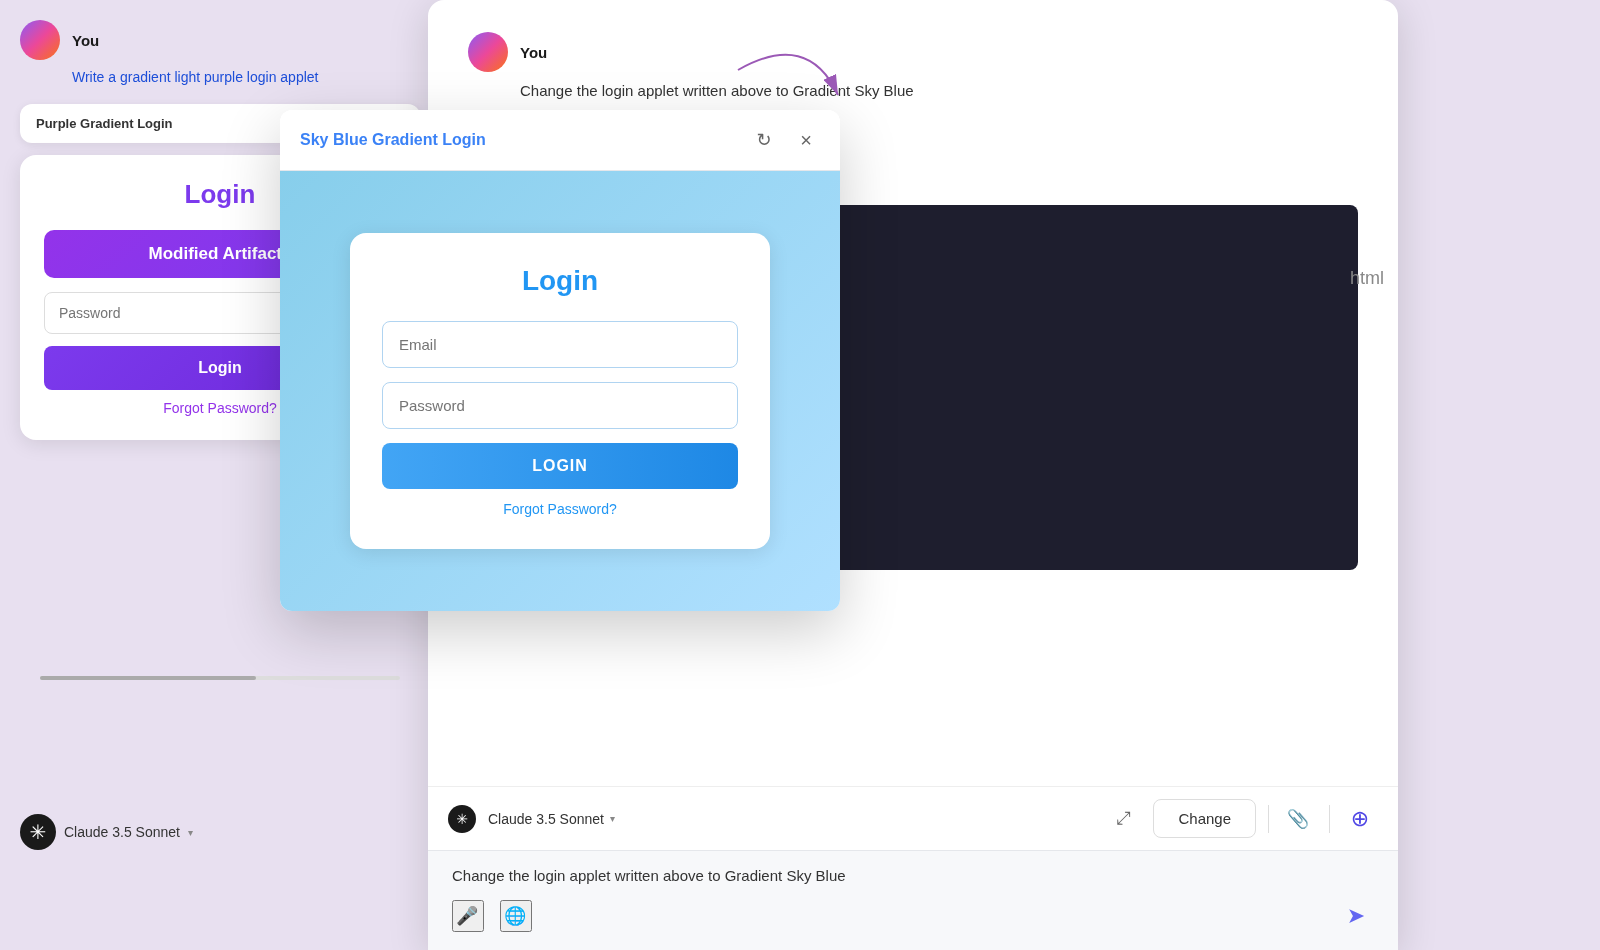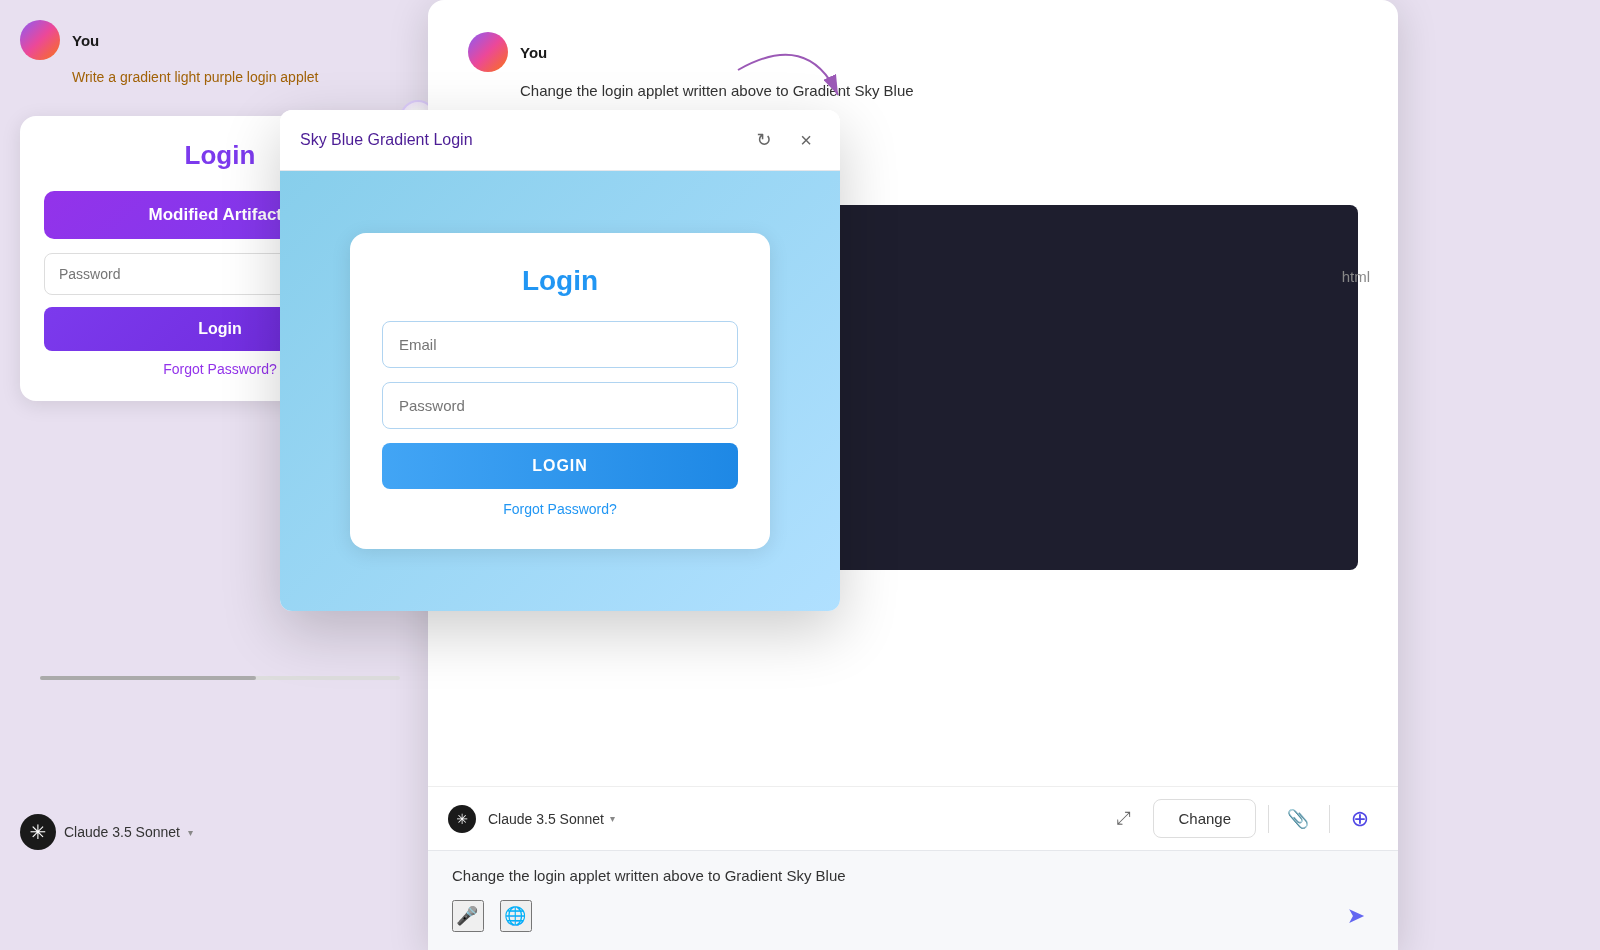--- a/index.html
+++ b/index.html
@@ -41,21 +41,21 @@
     }
 
     .bg-username {
       font-weight: 700;
       font-size: 15px;
       color: #1a1a1a;
     }
 
     .bg-message {
       font-size: 14px;
-      color: #a16207;
+      color: #1d4ed8;
       margin-left: 52px;
       margin-bottom: 16px;
       line-height: 1.4;
     }
 
     .purple-login-card {
       background: white;
       border-radius: 16px;
       padding: 24px;
       margin-top: 8px;
@@ -335,23 +335,23 @@
     .popup-header {
       display: flex;
       align-items: center;
       justify-content: space-between;
       padding: 16px 20px;
       border-bottom: 1px solid #e5e7eb;
       background: white;
     }
 
     .popup-title {
-      font-weight: 400;
+      font-weight: 700;
       font-size: 16px;
-      color: #4c1d95;
+      color: #3b82f6;
       text-align: right;
     }
 
     .popup-header-icons {
       display: flex;
       align-items: center;
       gap: 14px;
     }
 
     .popup-icon-btn {
@@ -440,24 +440,24 @@
     
     .divider-line {
       width: 1px;
       height: 28px;
       background: #ddd;
     }
 
     
     .html-label {
       position: absolute;
-      right: 28px;
+      right: 14px;
       top: 268px;
       color: #888;
-      font-size: 15px;
+      font-size: 18px;
       z-index: 2;
     }
 
     .model-selector-bottom {
       display: flex;
       align-items: center;
       gap: 6px;
       font-size: 14px;
       color: #333;
       font-weight: 500;
@@ -471,20 +471,23 @@
 </head>
 <body>
 
 <div class="bg-panel">
   <div class="bg-chat-header">
     <div class="avatar"></div>
     <span class="bg-username">You</span>
   </div>
   <div class="bg-message">Write a gradient light purple login applet</div>
 
+  <div style="margin-left: 0; background: white; border-radius: 12px; padding: 12px 16px; font-size: 13px; font-weight: 600; color: #333; box-shadow: 0 2px 8px rgba(0,0,0,0.08);">
+    <span>Purple Gradient Login</span>
+  </div>
 
   <div class="purple-login-card" style="margin-top: 12px;">
     <div class="gemini-icon">✦</div>
     <div class="purple-login-title">Login</div>
     <button class="modified-artifacts-btn">Modified Artifacts</button>
     <input class="purple-input" type="text" placeholder="Password" style="">
     <button class="purple-login-btn">Login</button>
     <div class="forgot-link-purple">Forgot Password?</div>
   </div>
 

